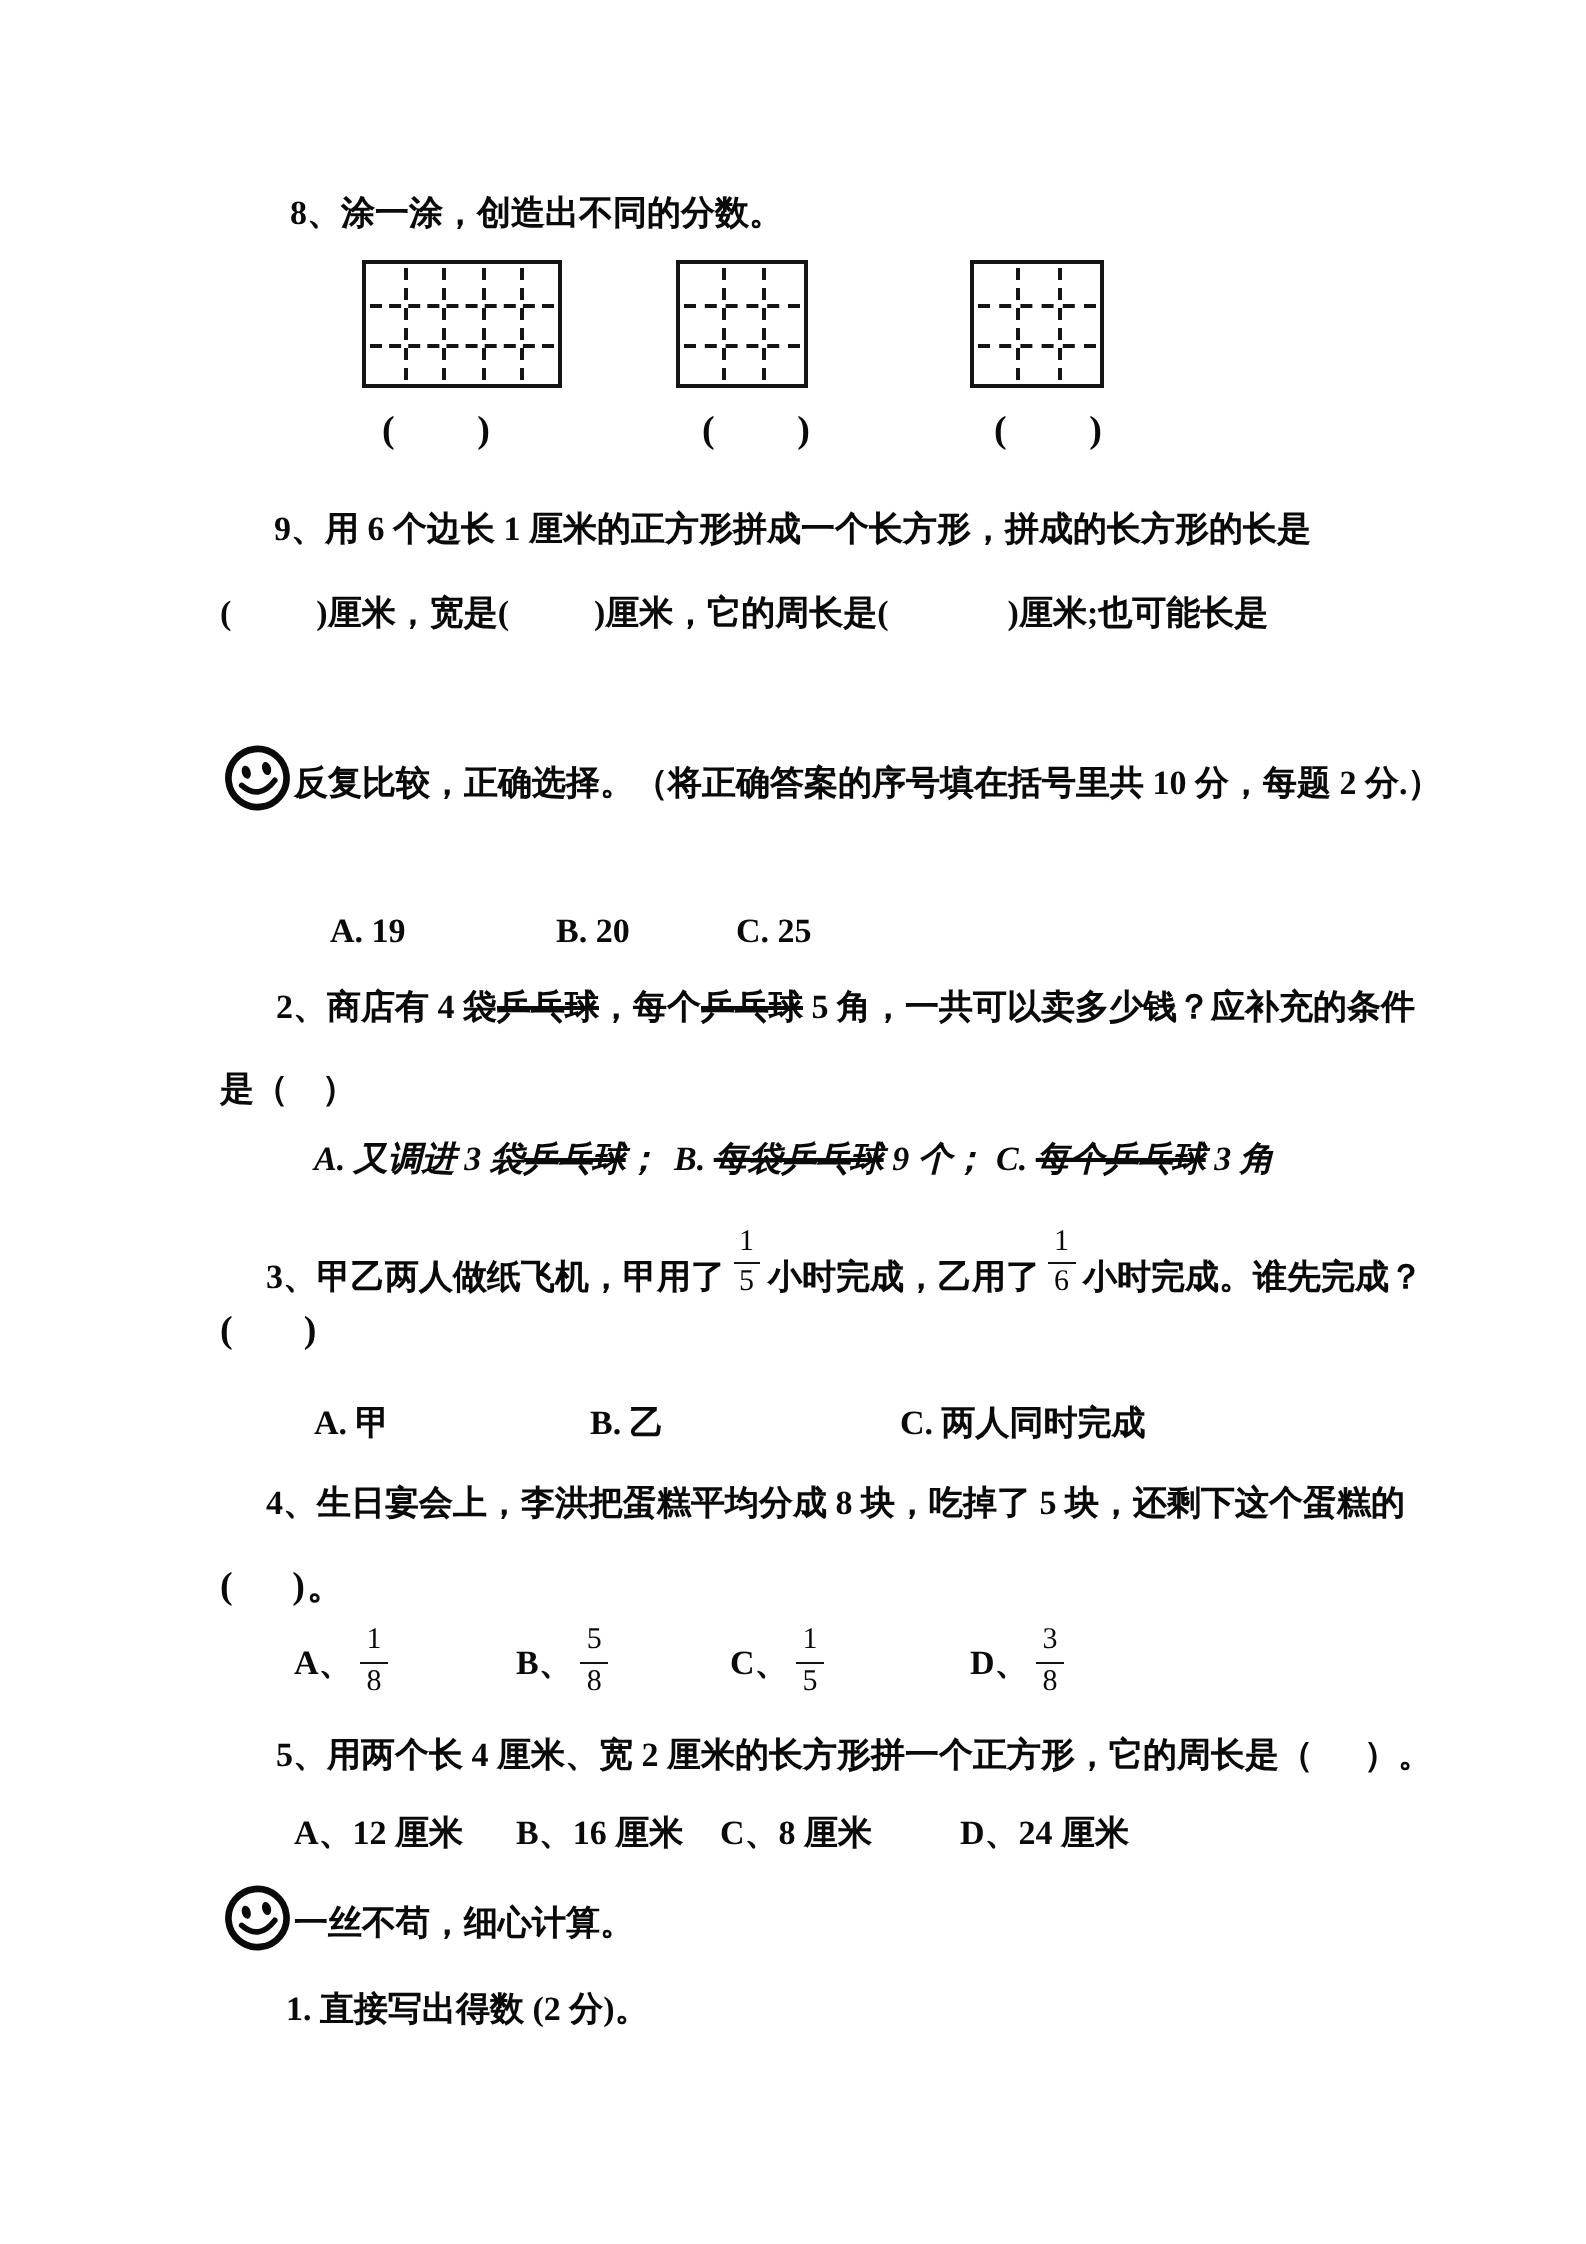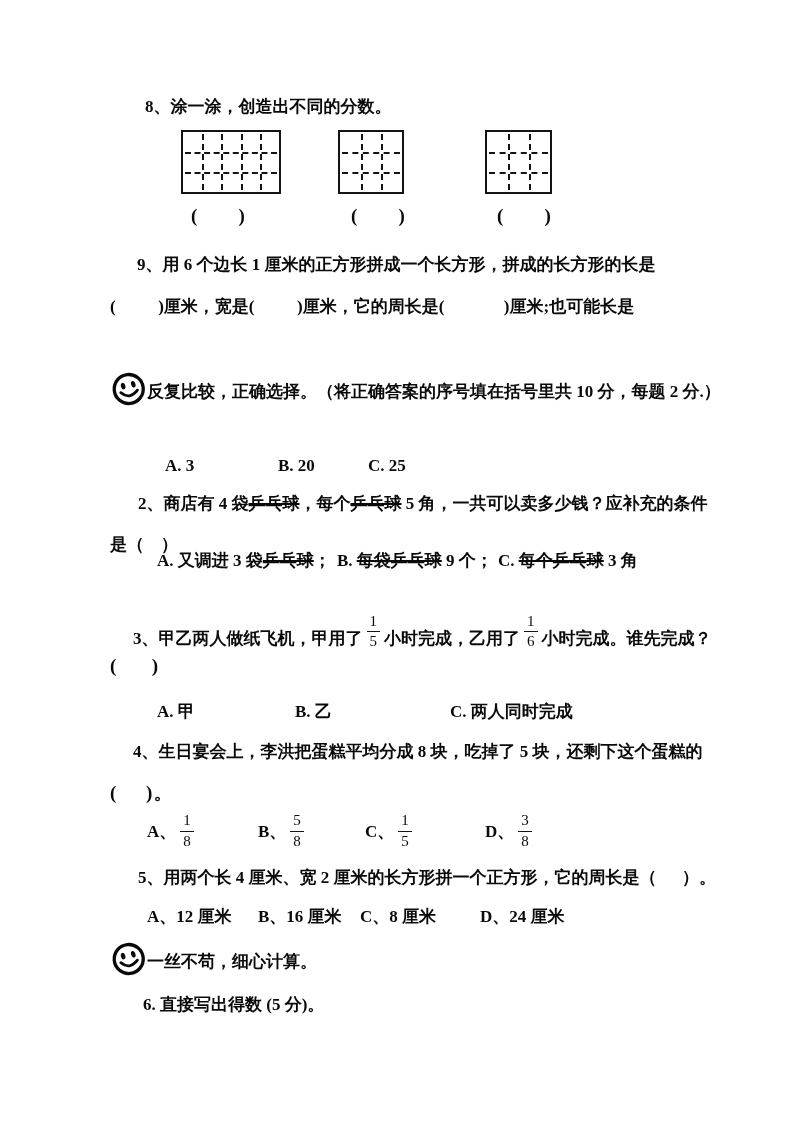--- a/index.html
+++ b/index.html
@@ -77,30 +77,30 @@
         <circle cx="14" cy="14" r="11.3" fill="none" stroke="#0a0a0a" stroke-width="2.6"></circle>
         <ellipse cx="9.9" cy="11.3" rx="1.7" ry="2.6" fill="#0a0a0a" transform="rotate(-10 9.9 11.3)"></ellipse>
         <ellipse cx="17.9" cy="10.7" rx="1.7" ry="2.6" fill="#0a0a0a" transform="rotate(-10 17.9 10.7)"></ellipse>
         <path d="M7.6,16.2 Q13.8,22.8 20.6,15.6" fill="none" stroke="#0a0a0a" stroke-width="2.2" stroke-linecap="round"></path>
       </svg>
     </span>
     <span>反复比较，正确选择。（将正确答案的序号填在括号里共 10 分，每题 2 分.）</span>
   </div>
 
   <div class="optrow" style="left:110px; top:456px; width:573px;">
-    <span class="opt" style="left:55px;">A. 3</span>
+    <span class="opt" style="left:55px;">A. 19</span>
     <span class="opt" style="left:168px;">B. 20</span>
     <span class="opt" style="left:258px;">C. 25</span>
   </div>
 
   <div class="abs" style="left:138px; top:492px;">
     <span>2、商店有 4 袋</span><span class="st">乒乓球</span><span>，每个</span><span class="st">乒乓球</span><span> 5 角，一共可以卖多少钱？应补充的条件</span>
   </div>
   <div class="abs" style="left:110px; top:533px;">是（&nbsp;&nbsp;&nbsp;&nbsp;）</div>
-  <div class="optrow" style="left:110px; top:549px; width:650px;">
+  <div class="optrow" style="left:110px; top:568px; width:650px;font-style:italic;">
     <span class="opt" style="left:47px;"><span>A. 又调进 3 袋</span><span class="st">乒乓球</span><span>；</span></span>
     <span class="opt" style="left:227px;"><span>B. </span><span class="st">每袋乒乓球</span><span> 9 个；</span></span>
     <span class="opt" style="left:388px;text-align:center;"><span>C. </span><span class="st">每个乒乓球</span><span> 3 角</span></span>
   </div>
 
   <div class="abs fracline" style="left:133px; top:600px;">
     <span>3、甲乙两人做纸飞机，甲用了</span>
     <span class="frac">
         <span class="fnum">1</span>
         <span class="fden">5</span>
@@ -165,15 +165,15 @@
       <svg width="36" height="36" viewBox="0 0 28 28">
         <circle cx="14" cy="14" r="11.3" fill="none" stroke="#0a0a0a" stroke-width="2.6"></circle>
         <ellipse cx="9.9" cy="11.3" rx="1.7" ry="2.6" fill="#0a0a0a" transform="rotate(-10 9.9 11.3)"></ellipse>
         <ellipse cx="17.9" cy="10.7" rx="1.7" ry="2.6" fill="#0a0a0a" transform="rotate(-10 17.9 10.7)"></ellipse>
         <path d="M7.6,16.2 Q13.8,22.8 20.6,15.6" fill="none" stroke="#0a0a0a" stroke-width="2.2" stroke-linecap="round"></path>
       </svg>
     </span>
     <span>一丝不苟，细心计算。</span>
   </div>
 
-  <div class="abs" style="left:143px; top:993px;">6.  直接写出得数 (5 分)。</div>
+  <div class="abs" style="left:143px; top:993px;">1.  直接写出得数 (2 分)。</div>
 
 </div>
 
 </body></html>

